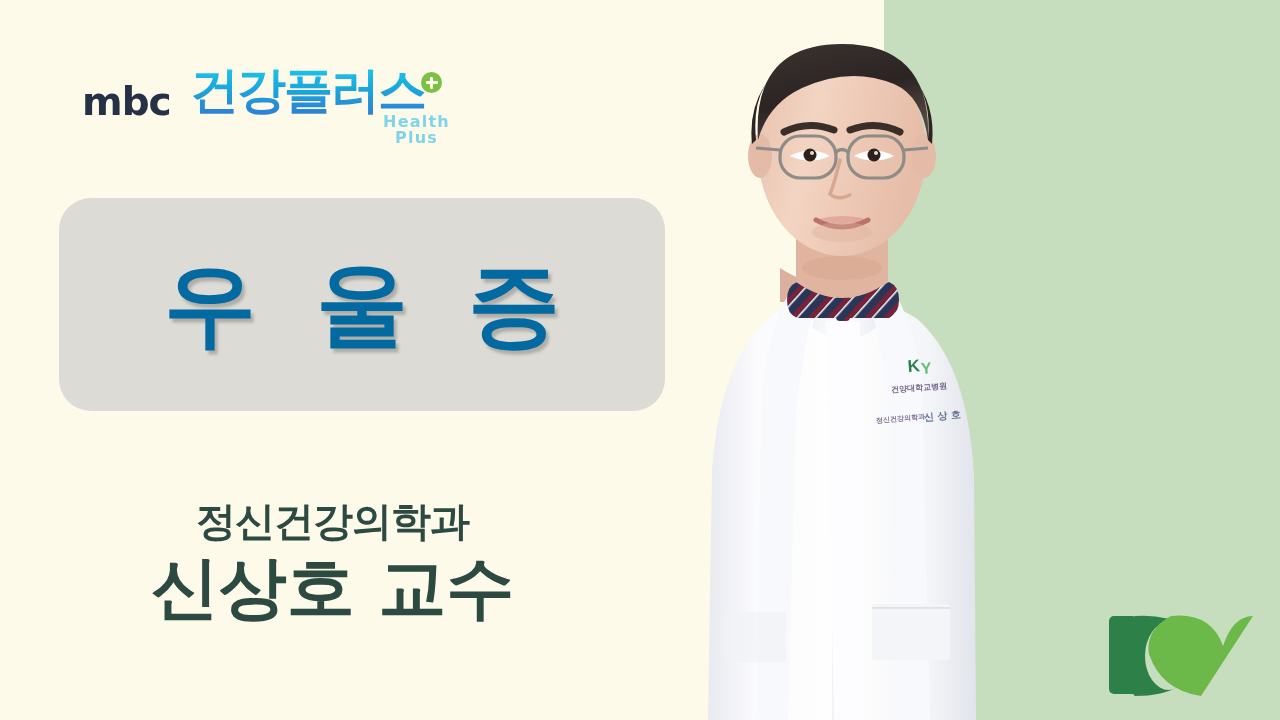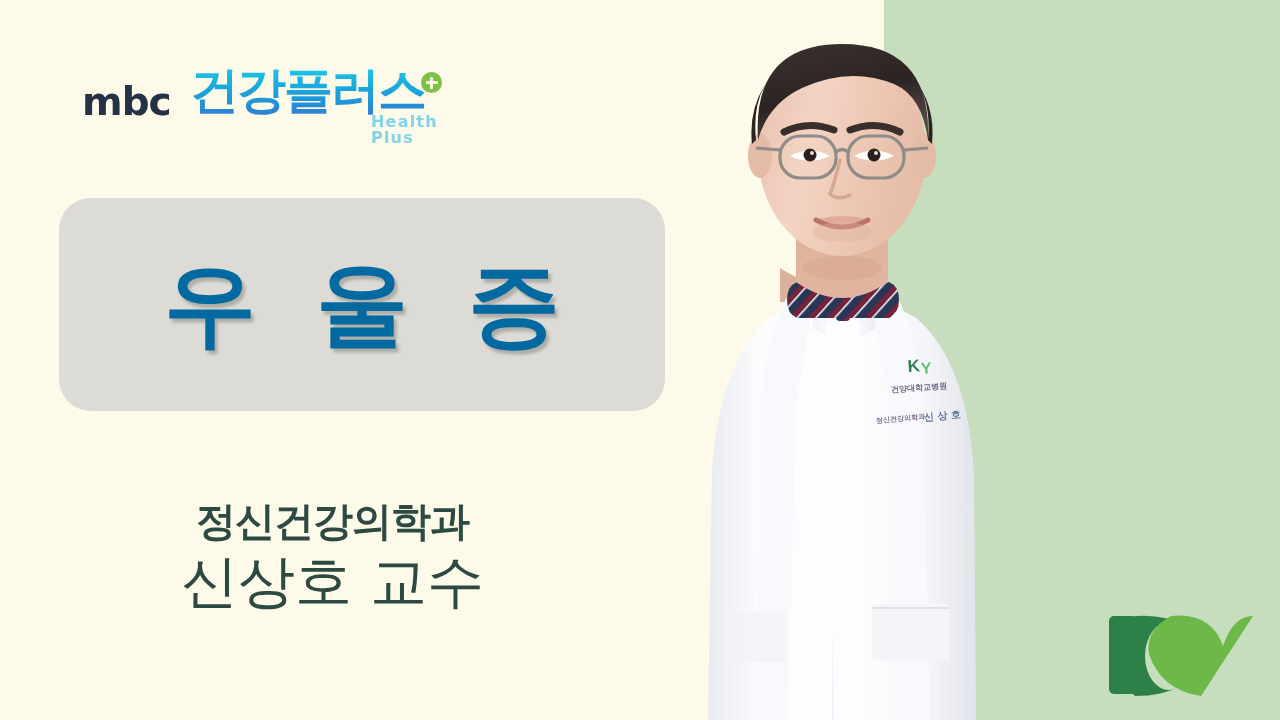--- a/index.html
+++ b/index.html
@@ -28,21 +28,21 @@
     position: absolute;
     left: 884px; top: 0;
     width: 396px; height: 720px;
     background: #c6debe;
   }
 
   
   .logo-block {
     position: absolute;
     left: 82px; top: 62px;
-    width: 380px; height: 82px;
+    width: 380px; height: 82px; text-align: center;
   }
   .logo-mbc {
     position: absolute;
     left: 0; top: 20px;
     font-family: "DejaVu Sans", "Liberation Sans", sans-serif;
     font-size: 39px;
     font-weight: 700;
     letter-spacing: -1px;
     color: #253245;
     line-height: 1;
@@ -123,22 +123,22 @@
     color: #2d4a42;
   }
   .credit-dept {
     font-size: 40px;
     font-weight: 700;
     letter-spacing: -1px;
     line-height: 1.15;
     white-space: nowrap;
   }
   .credit-name {
-    font-size: 57px;
-    font-weight: 400;
+    font-size: 68px;
+    font-weight: 700;
     letter-spacing: 0px;
     line-height: 1.18;
     margin-top: 4px;
     white-space: nowrap;
   }
 
   
   .ky-logo {
     position: absolute;
     left: 1109px; top: 614px;

